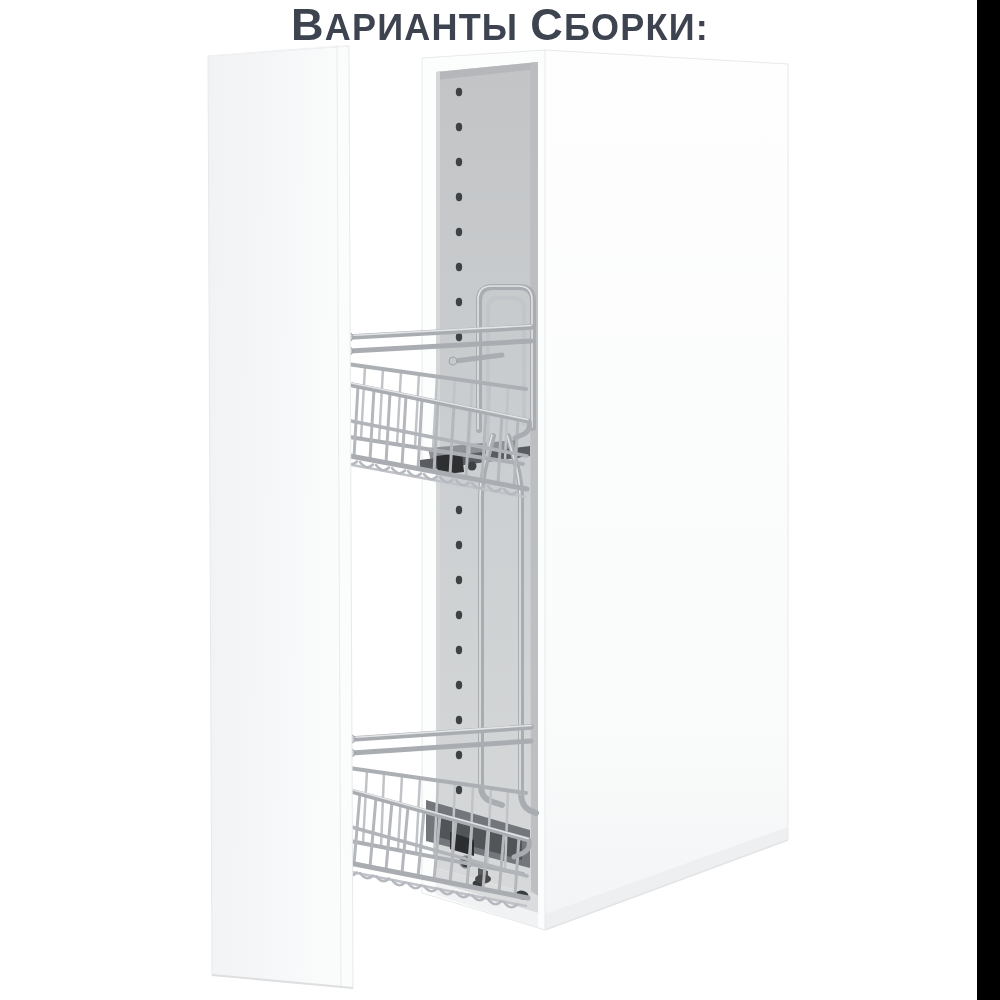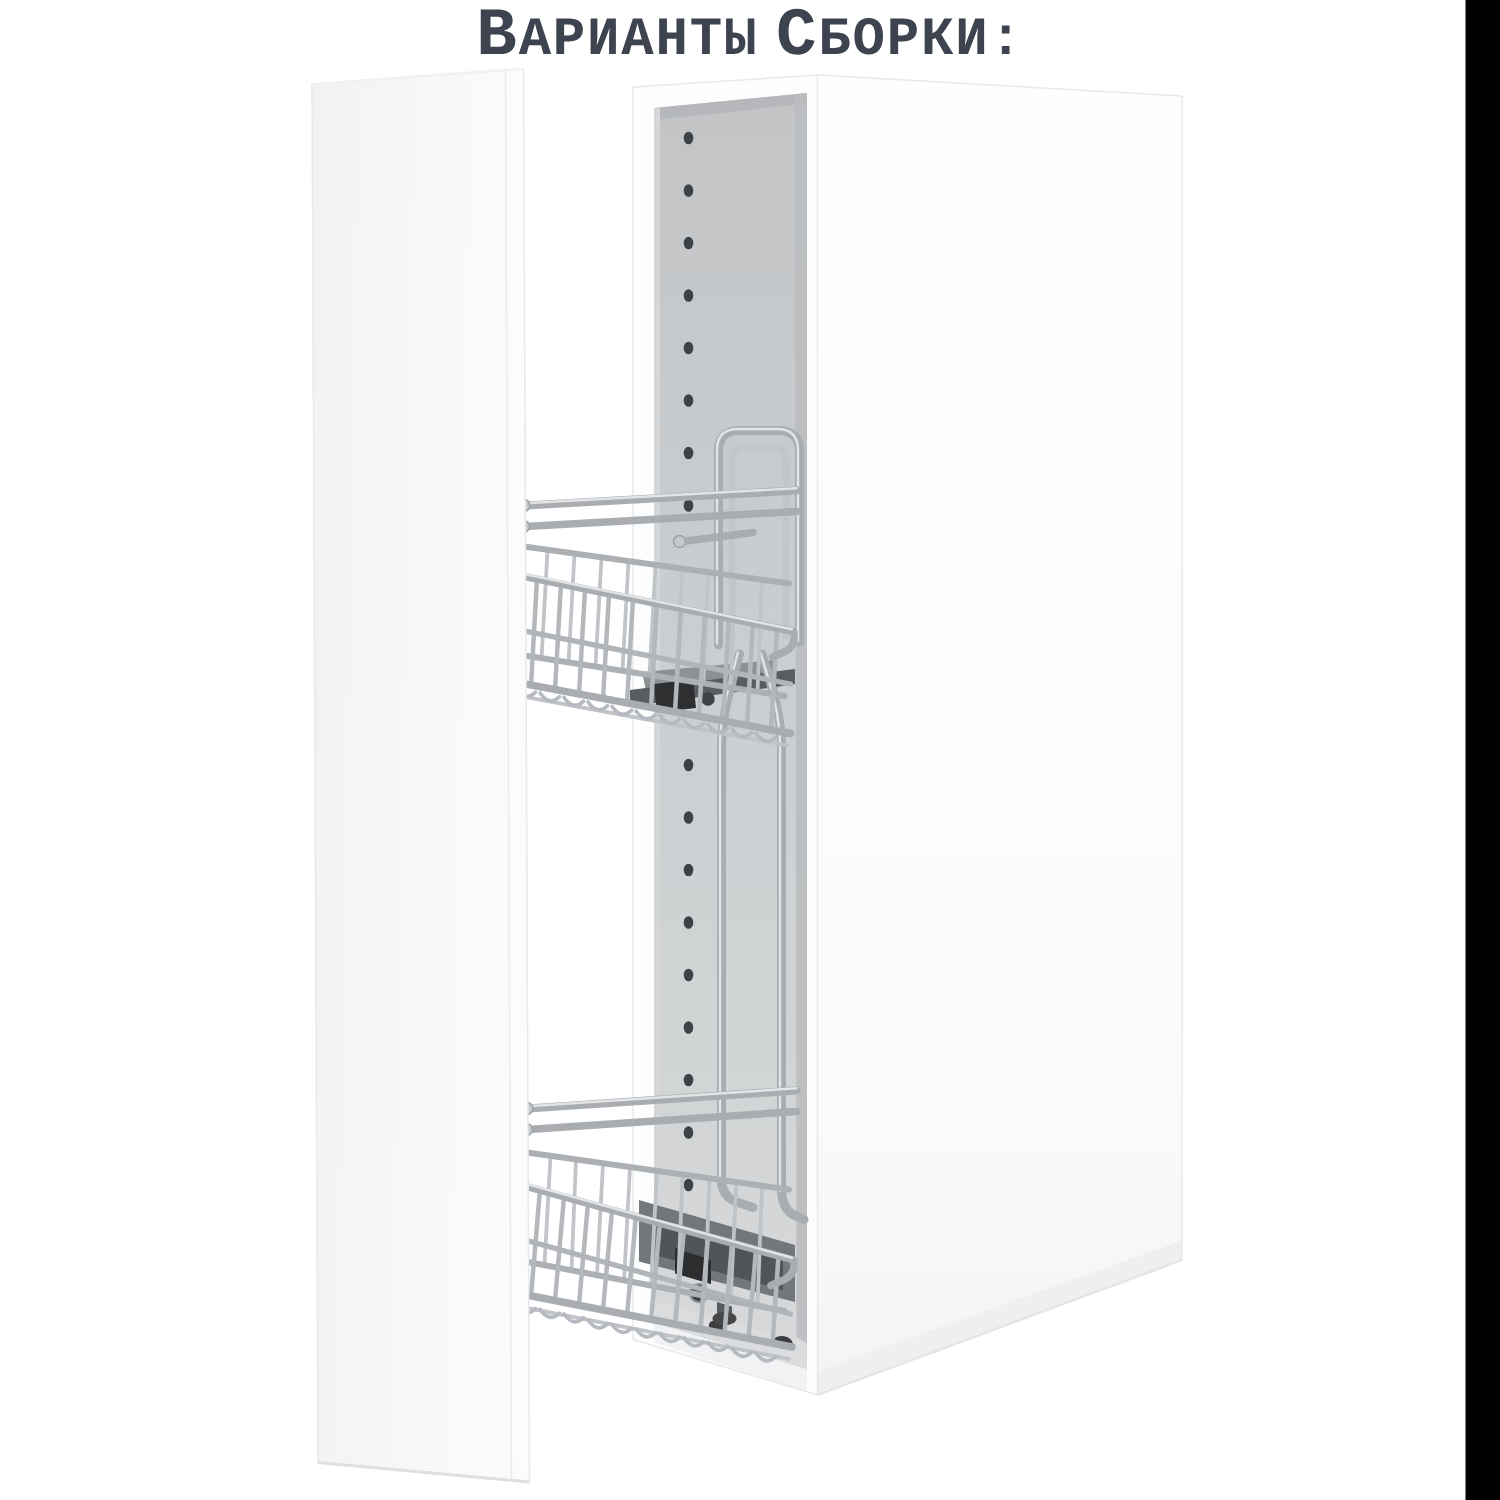--- a/index.html
+++ b/index.html
@@ -1,18 +1,18 @@
 <!DOCTYPE html>
 <html><head>
 <meta charset="utf-8">
 <style>
   html,body{margin:0;padding:0;background:#ffffff;}
   .stage{
     position:relative;width:1000px;height:1000px;background:#ffffff;overflow:hidden;
-    font-family:Liberation Mono, monospace;
+    font-family:Liberation Sans, sans-serif;
   }
   .title{
     position:absolute;top:-3px;left:0;right:0;text-align:center;
     color:#3d4450;font-weight:700;letter-spacing:1.2px;line-height:56px;white-space:nowrap;
   }
   .t-lead{font-size:45px;}
   .t-rest{font-size:36px;}
   .t-lead2{margin-left:12px;}
   .figure-svg{position:absolute;left:0;top:0;width:1000px;height:1000px;}
   .right-strip{position:absolute;top:0;right:0;width:23px;height:1000px;background:#000000;}

